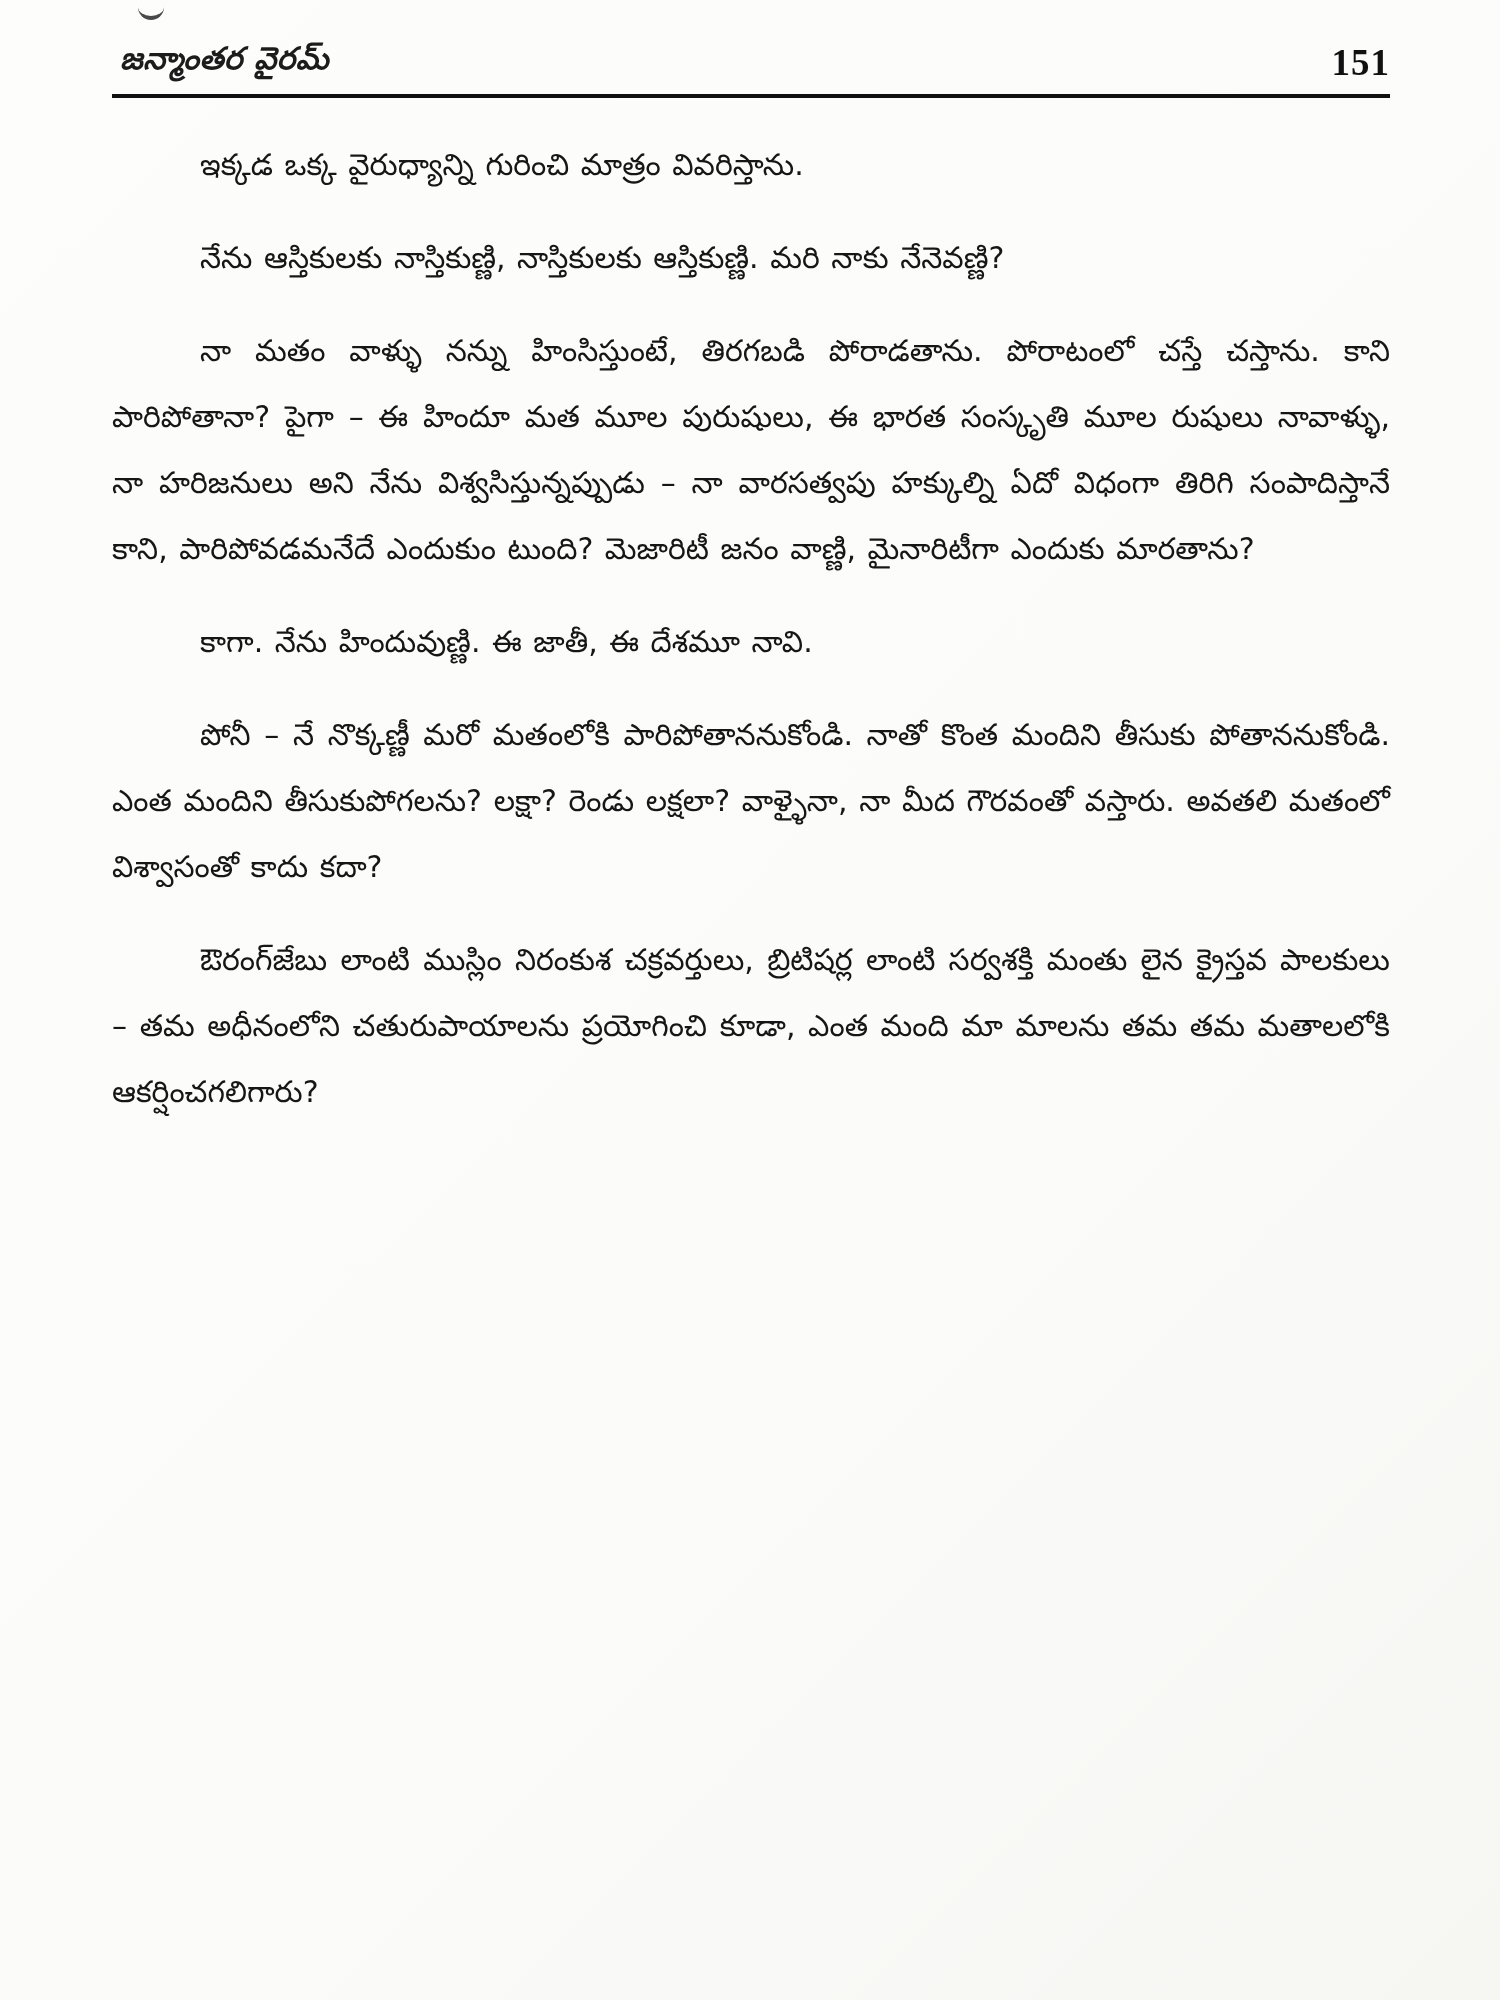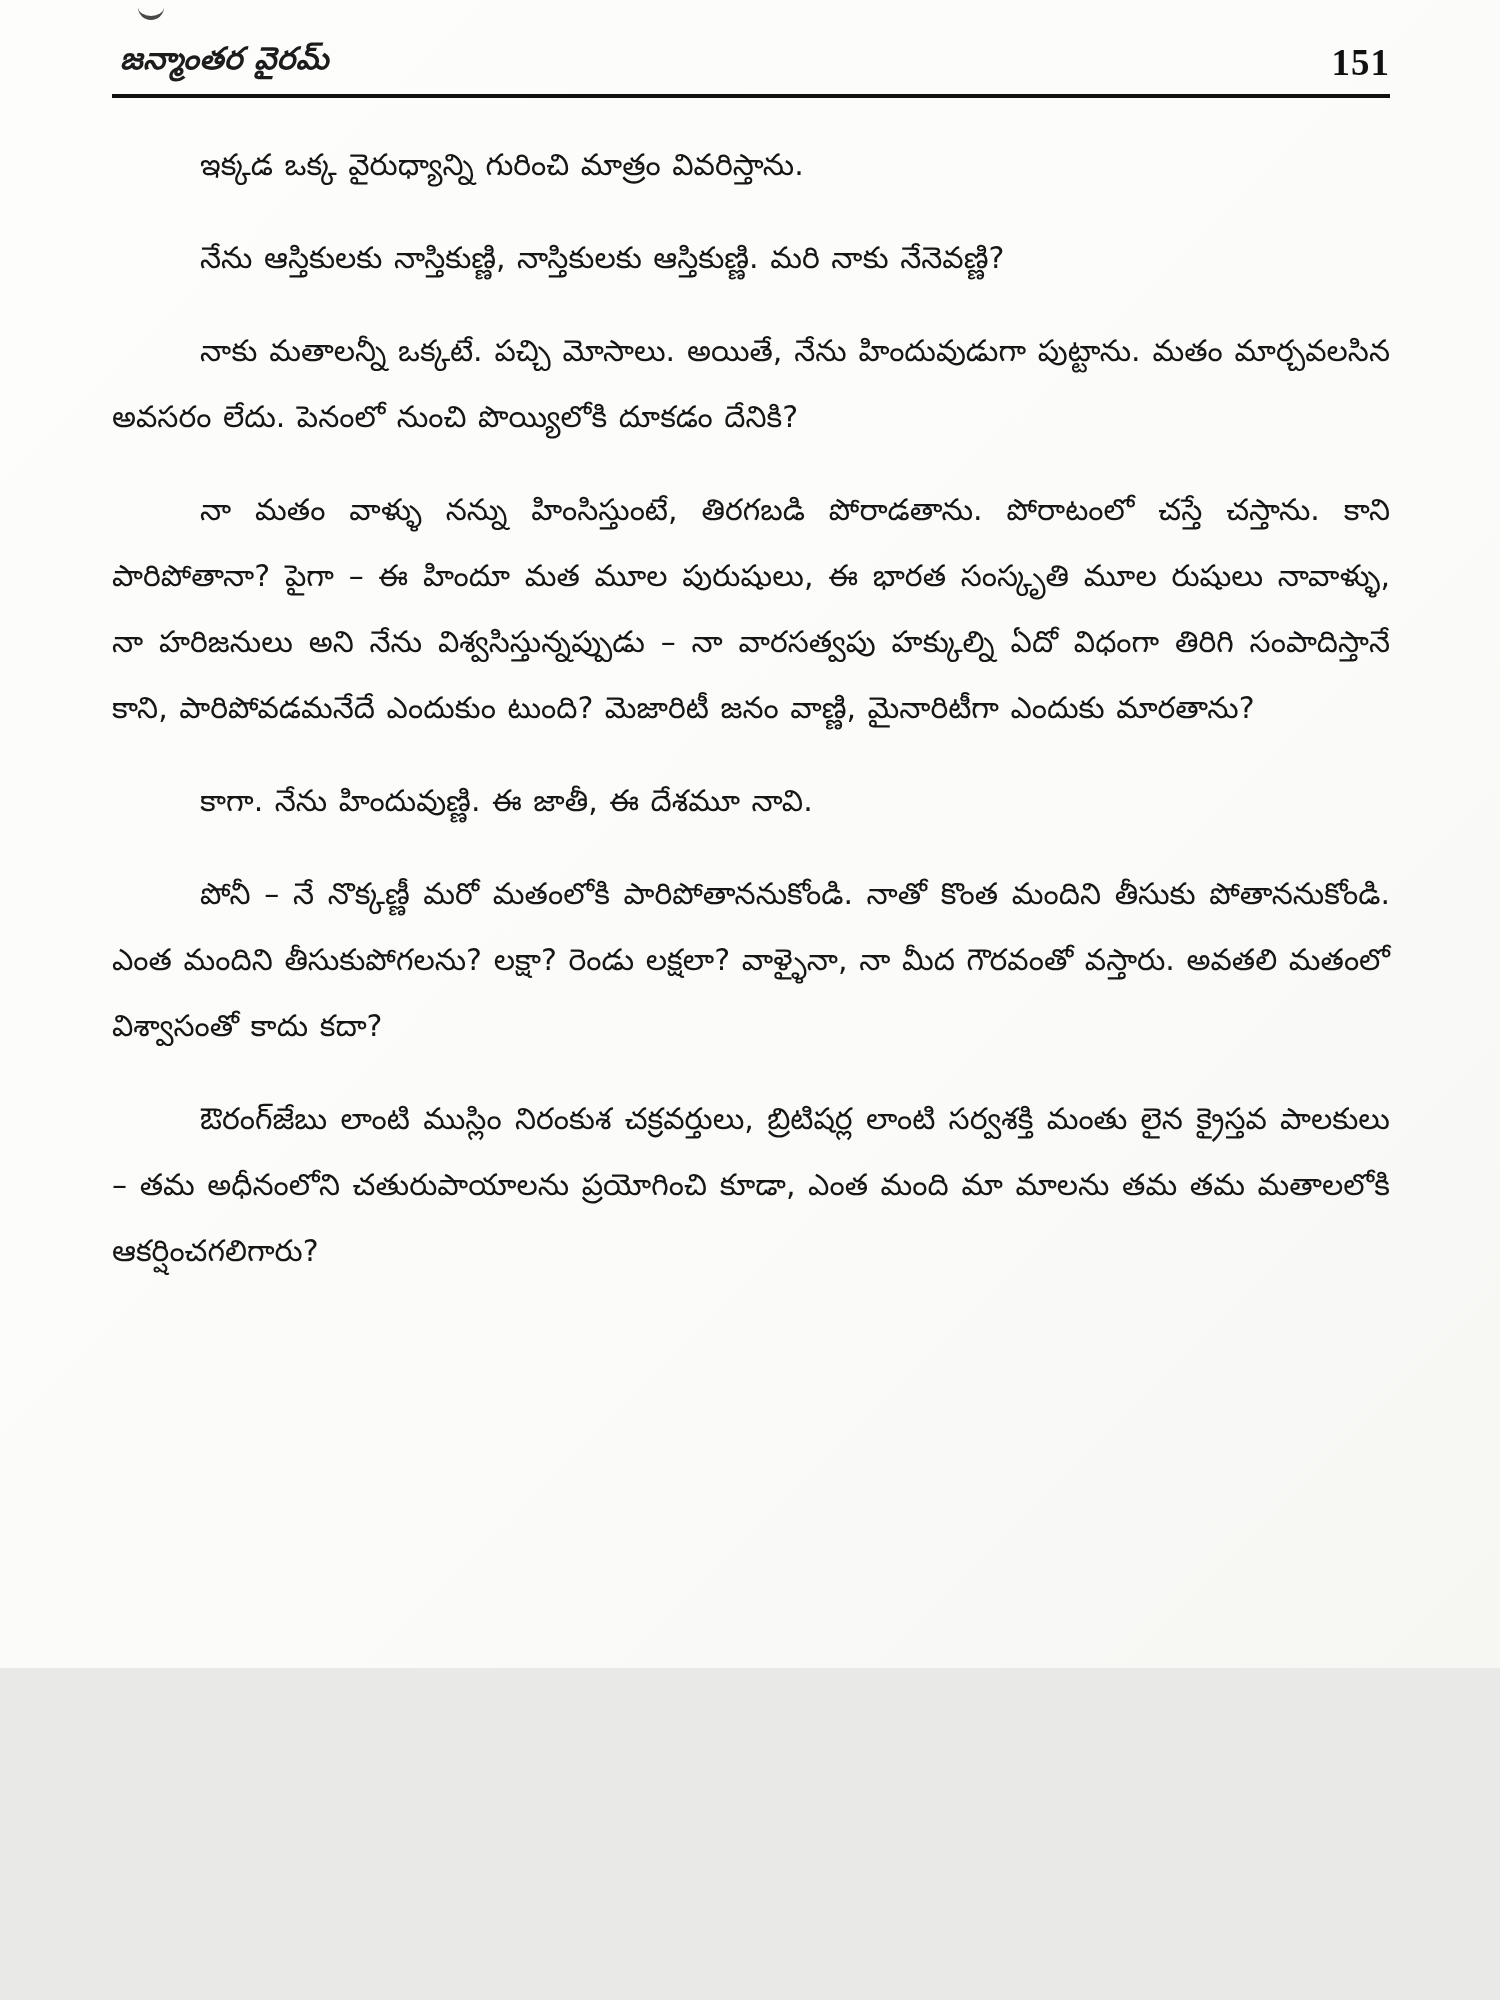--- a/index.html
+++ b/index.html
@@ -5,21 +5,21 @@
   * { box-sizing: border-box; }
   html, body { margin: 0; padding: 0; }
   body {
     width: 1500px;
     height: 2000px;
     background: #e9e9e7;
     font-family: "DejaVu Sans", sans-serif;
   }
   .page {
     width: 1500px;
-    height: 1668px;
+    height: 2000px;
     background: linear-gradient(135deg, #fdfdfc 0%, #fbfbf9 60%, #f6f6f3 100%);
     color: #161616;
     overflow: hidden;
     position: relative;
   }
   .inner {
     padding: 40px 110px 0 112px;
   }
   .page-header {
     display: flex;
@@ -80,21 +80,20 @@
     <div class="page-header">
       <span class="running-title">జన్మాంతర వైరమ్</span>
       <span class="page-number">151</span>
     </div>
 
     <div class="header-divider"></div>
 
     <div class="page-body">
       <p class="para">ఇక్కడ ఒక్క వైరుధ్యాన్ని గురించి మాత్రం వివరిస్తాను.</p>
       <p class="para">నేను ఆస్తికులకు నాస్తికుణ్ణి, నాస్తికులకు ఆస్తికుణ్ణి. మరి నాకు నేనెవణ్ణి?</p>
-      <p class="para">నాకు మతాలన్నీ ఒక్కటే. పచ్చి మోసాలు. అయితే, నేను హిందువుడుగా పుట్టాను. మతం మార్చవలసిన అవసరం లేదు. పెనంలో నుంచి పొయ్యిలోకి దూకడం దేనికి?</p>
       <p class="para">నా మతం వాళ్ళు నన్ను హింసిస్తుంటే, తిరగబడి పోరాడతాను. పోరాటంలో చస్తే చస్తాను. కాని పారిపోతానా? పైగా – ఈ హిందూ మత మూల పురుషులు, ఈ భారత సంస్కృతి మూల రుషులు నావాళ్ళు, నా హరిజనులు అని నేను విశ్వసిస్తున్నప్పుడు – నా వారసత్వపు హక్కుల్ని ఏదో విధంగా తిరిగి సంపాదిస్తానే కాని, పారిపోవడమనేదే ఎందుకుం టుంది? మెజారిటీ జనం వాణ్ణి, మైనారిటీగా ఎందుకు మారతాను?</p>
       <p class="para">కాగా. నేను హిందువుణ్ణి. ఈ జాతీ, ఈ దేశమూ నావి.</p>
       <p class="para">పోనీ – నే నొక్కణ్ణీ మరో మతంలోకి పారిపోతాననుకోండి. నాతో కొంత మందిని తీసుకు పోతాననుకోండి. ఎంత మందిని తీసుకుపోగలను? లక్షా? రెండు లక్షలా? వాళ్ళైనా, నా మీద గౌరవంతో వస్తారు. అవతలి మతంలో విశ్వాసంతో కాదు కదా?</p>
       <p class="para">ఔరంగ్‌జేబు లాంటి ముస్లిం నిరంకుశ చక్రవర్తులు, బ్రిటిషర్ల లాంటి సర్వశక్తి మంతు లైన క్రైస్తవ పాలకులు – తమ అధీనంలోని చతురుపాయాలను ప్రయోగించి కూడా, ఎంత మంది మా మాలను తమ తమ మతాలలోకి ఆకర్షించగలిగారు?</p>
     </div>
 
   </div>
 </div>
 
 </body></html>

